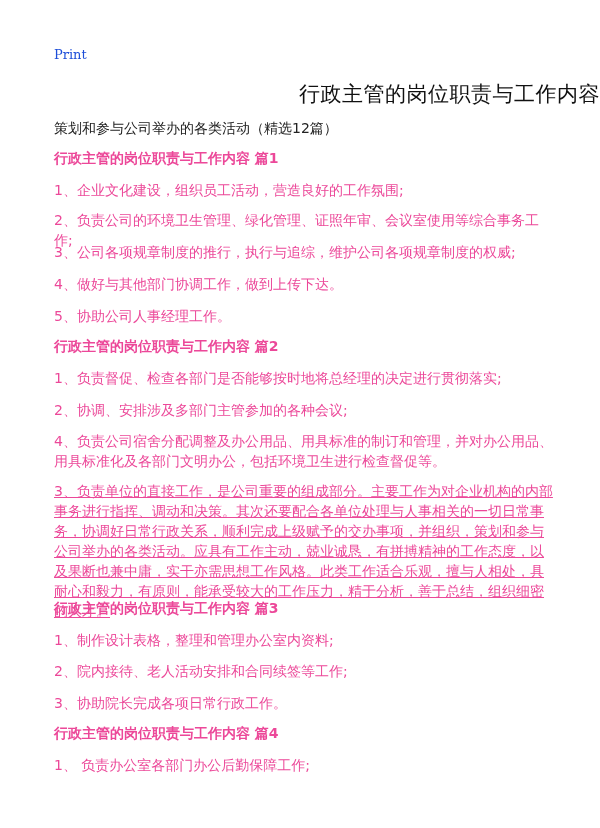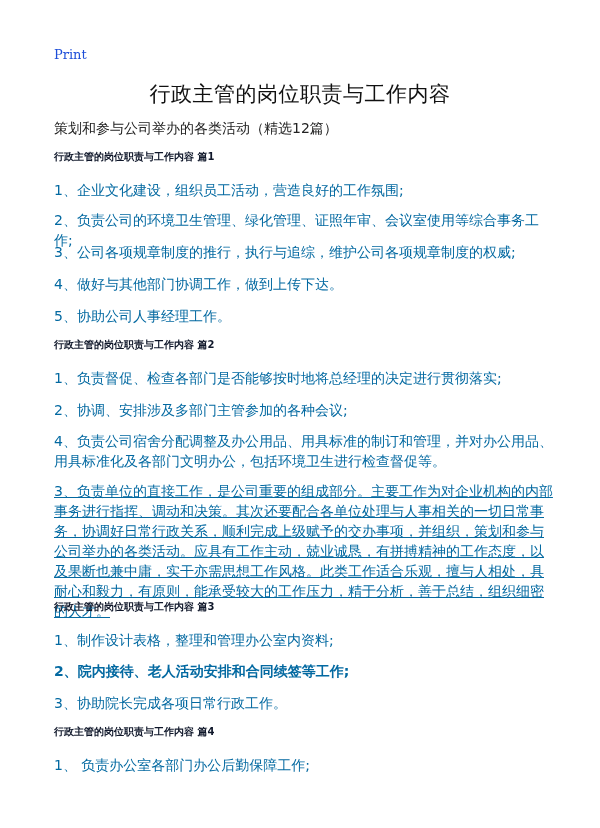--- a/index.html
+++ b/index.html
@@ -27,46 +27,46 @@
       top: 47px;
       font-family: "DejaVu Serif", "Liberation Serif", serif;
       font-size: 13px;
       color: #1d4ed8;
     }
     .doc-title {
       position: absolute;
       left: 0;
       width: 600px;
       top: 80px;
-      text-align: center;
+      text-align: right;
       font-size: 21px;
       font-weight: normal;
       color: #111111;
       letter-spacing: 0.5px;
     }
     .subtitle {
       position: absolute;
       left: 54px;
       top: 120px;
       font-size: 14px;
       color: #222222;
     }
     .section-heading {
       position: absolute;
       left: 54px;
-      font-size: 10px;
+      font-size: 14px;
       font-weight: bold;
-      color: #0f172a;
+      color: #ec4899;
     }
     .item {
       position: absolute;
       left: 54px;
       width: 500px;
       font-size: 14px;
-      color: #0369a1;
+      color: #ec4899;
       line-height: 20px;
     }
   </style>
 </head>
 <body>
 
 <div class="page">
 
   <div class="print-label">Print</div>
 
@@ -82,19 +82,19 @@
   <div class="item" style="top:306px;">5、协助公司人事经理工作。</div>
 
   <div class="section-heading" style="top:338px;">行政主管的岗位职责与工作内容 篇2</div>
   <div class="item" style="top:368px;">1、负责督促、检查各部门是否能够按时地将总经理的决定进行贯彻落实;</div>
   <div class="item" style="top:400px;">2、协调、安排涉及多部门主管参加的各种会议;</div>
   <div class="item" style="top:431px;">4、负责公司宿舍分配调整及办公用品、用具标准的制订和管理，并对办公用品、用具标准化及各部门文明办公，包括环境卫生进行检查督促等。</div>
   <div class="item" style="top:481px;text-decoration:underline;">3、负责单位的直接工作，是公司重要的组成部分。主要工作为对企业机构的内部事务进行指挥、调动和决策。其次还要配合各单位处理与人事相关的一切日常事务，协调好日常行政关系，顺利完成上级赋予的交办事项，并组织，策划和参与公司举办的各类活动。应具有工作主动，兢业诚恳，有拼搏精神的工作态度，以及果断也兼中庸，实干亦需思想工作风格。此类工作适合乐观，擅与人相处，具耐心和毅力，有原则，能承受较大的工作压力，精于分析，善于总结，组织细密的人才。</div>
 
   <div class="section-heading" style="top:600px;">行政主管的岗位职责与工作内容 篇3</div>
   <div class="item" style="top:630px;">1、制作设计表格，整理和管理办公室内资料;</div>
-  <div class="item" style="top:661px;font-weight:bold;">2、院内接待、老人活动安排和合同续签等工作;</div>
+  <div class="item" style="top:661px;">2、院内接待、老人活动安排和合同续签等工作;</div>
   <div class="item" style="top:693px;">3、协助院长完成各项日常行政工作。</div>
 
   <div class="section-heading" style="top:725px;text-align:right;">行政主管的岗位职责与工作内容 篇4</div>
   <div class="item" style="top:755px;">1、 负责办公室各部门办公后勤保障工作;</div>
 
 </div>
 
 </body></html>

